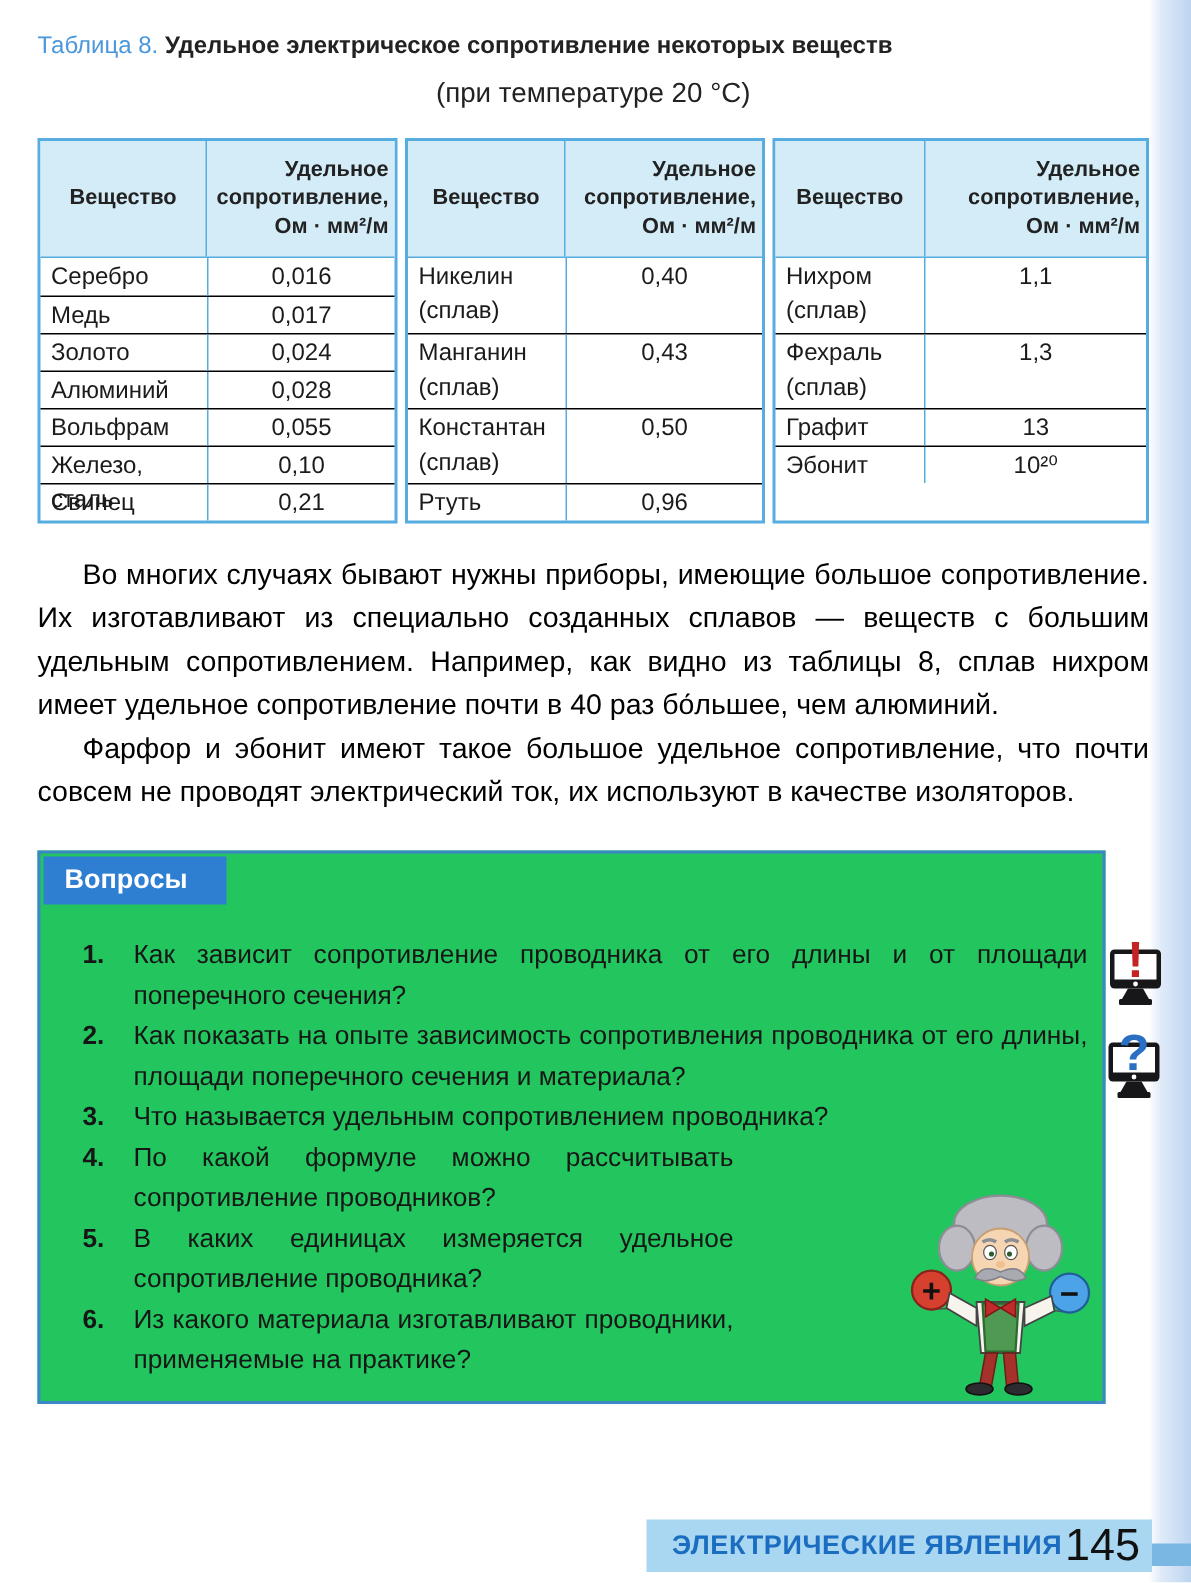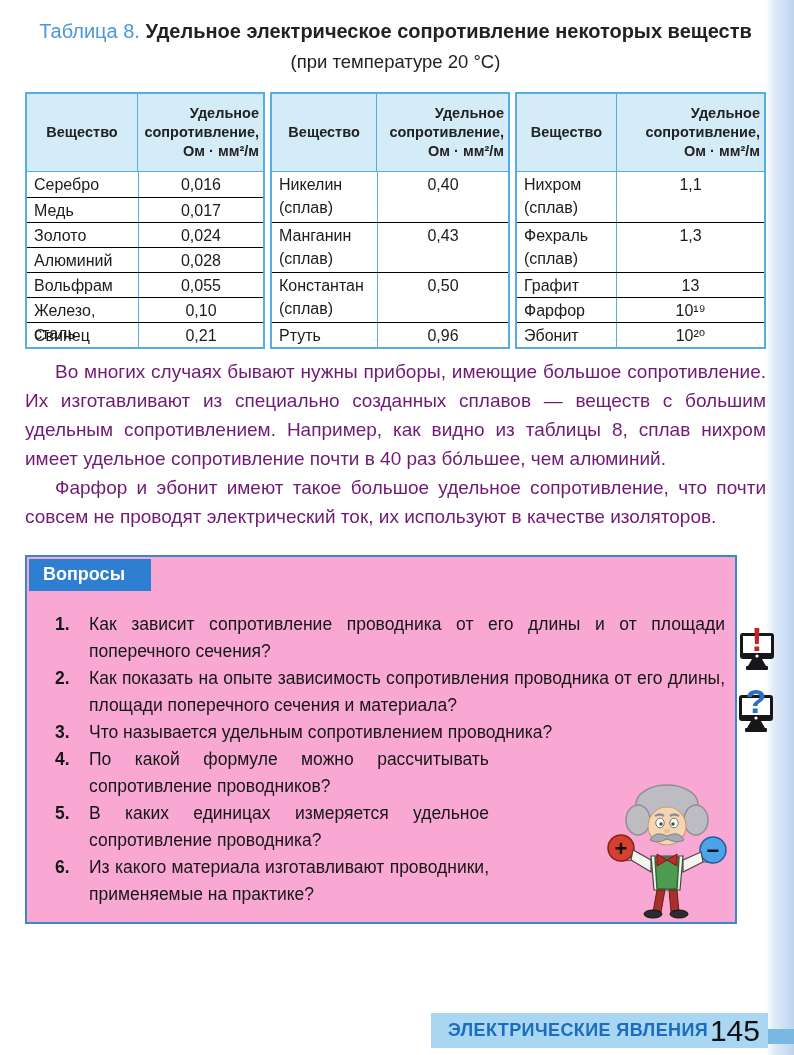--- a/index.html
+++ b/index.html
@@ -5,21 +5,21 @@
   html,body{margin:0;padding:0;}
   .page{position:relative;width:794px;height:1055px;background:#ffffff;overflow:hidden;
         font-family:"Liberation Sans","DejaVu Sans",sans-serif;color:#1b1b1b;}
   .page-edge{position:absolute;right:0;top:0;width:28px;height:1055px;
         background:linear-gradient(to right,#fdfeff 0%,#dfeaf8 30%,#bdd5ef 100%);}
   .page-edge-accent{position:absolute;right:0;top:1029px;width:28px;height:15px;background:#7ab7e3;}
 
   .content{position:absolute;left:25px;top:18px;width:741px;}
 
   
-  .title-line{text-align:center;font-size:20px;line-height:26px;}
+  .title-line{font-size:16px;line-height:26px;}
   .title-label{color:#4a97dc;font-weight:400;}
   .title-main{font-weight:bold;color:#222;}
   .subtitle{text-align:center;font-size:18.5px;margin-top:7px;color:#222;}
 
   
   .rtable{display:flex;margin-top:19px;}
   .subtable{border:2px solid #57ace0;background:#fff;box-sizing:border-box;}
   .subtable.g1{width:240px;margin-right:5px;}
   .subtable.g2{width:240px;margin-right:5px;}
   .subtable.g3{width:251px;}
@@ -32,26 +32,26 @@
   .g3 .hname{width:100px;} .g3 .hval{width:147px;}
   .trow{display:flex;box-sizing:border-box;}
   .trow + .trow{border-top:1px solid #000000;}
   .r1{height:25px;} .r2{height:50px;}
   .cname{box-sizing:border-box;border-right:1px solid #57ace0;font-size:16px;line-height:23px;
          padding:1px 3px 0 7px;color:#1b1b1b;}
   .cval{box-sizing:border-box;flex:1;text-align:center;font-size:16px;line-height:23px;padding-top:1px;color:#1b1b1b;}
   .g1 .cname{width:112px;} .g2 .cname{width:106px;} .g3 .cname{width:100px;}
 
   
-  .bodytext{margin-top:8px;font-size:19px;line-height:29px;text-align:justify;color:#701a75;}
+  .bodytext{margin-top:20px;font-size:19px;line-height:29px;text-align:justify;color:#000000;}
   .bodytext p{margin:0;text-indent:30px;}
 
   
   .qbox{position:relative;margin-top:24px;width:712px;min-height:356px;box-sizing:border-box;
-        border:2px solid #3c87c6;background:#f9a8d4;}
+        border:2px solid #3c87c6;background:#22c55e;}
   .qlabel{display:inline-block;margin:2px 0 0 2px;background:#2e7ed2;color:#ffffff;
           font-weight:bold;font-size:18px;padding:5px 26px 6px 14px;}
   .qlist{margin:20px 0 0 0;padding:0 10px 14px 28px;list-style:none;}
   .qitem{display:flex;font-size:17.5px;line-height:27px;color:#161616;}
   .qnum{font-weight:bold;width:34px;flex-shrink:0;}
   .qtext{text-align:justify;}
   .qitem:nth-child(n+4) .qtext{max-width:400px;}
   .scientist{position:absolute;right:8px;bottom:2px;width:120px;height:150px;}
 
   
@@ -150,24 +150,20 @@
           <div class="cname">Нихром (сплав)</div>
           <div class="cval">1,1</div>
         </div>
         <div class="trow r2">
           <div class="cname">Фехраль (сплав)</div>
           <div class="cval">1,3</div>
         </div>
         <div class="trow r1">
           <div class="cname">Графит</div>
           <div class="cval">13</div>
-        </div>
-        <div class="trow r1">
-          <div class="cname">Фарфор</div>
-          <div class="cval">10¹⁹</div>
         </div>
         <div class="trow r1">
           <div class="cname">Эбонит</div>
           <div class="cval">10²⁰</div>
         </div>
       </div>
     </div>
 
     <div class="bodytext">
       <p>Во многих случаях бывают нужны приборы, имеющие большое сопротивление. Их изготавливают из специально созданных сплавов — веществ с большим удельным сопротивлением. Например, как видно из таблицы 8, сплав нихром имеет удельное сопротивление почти в 40 раз бо́льшее, чем алюминий.</p>

